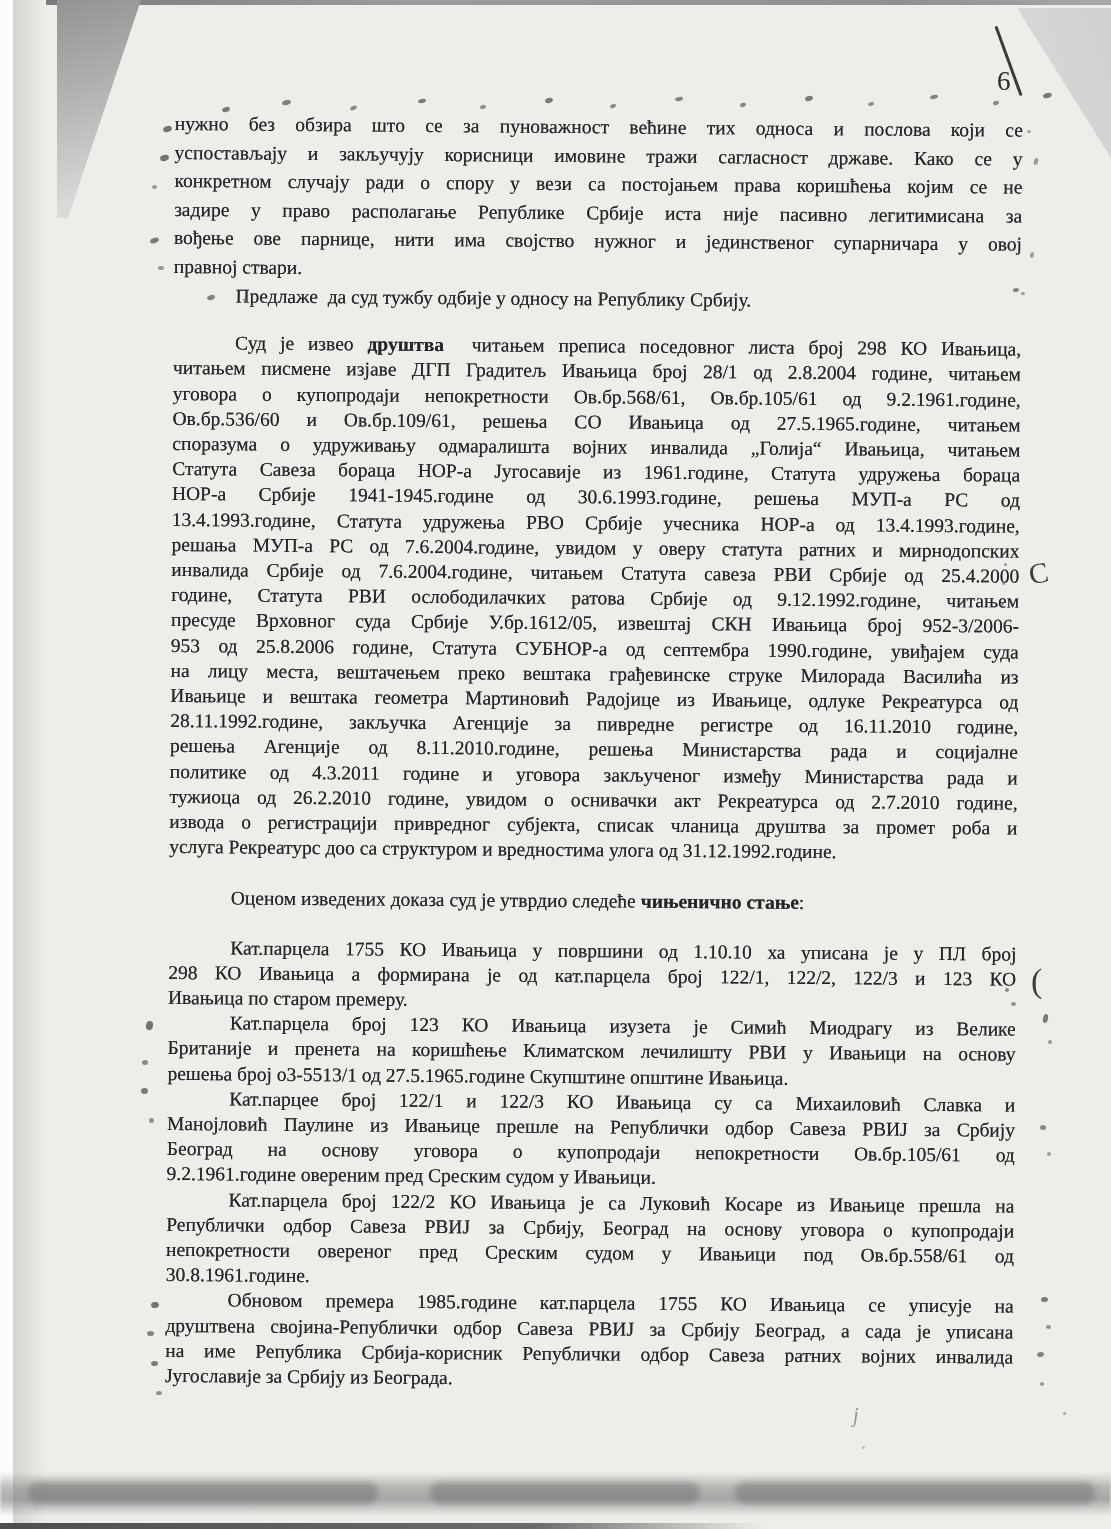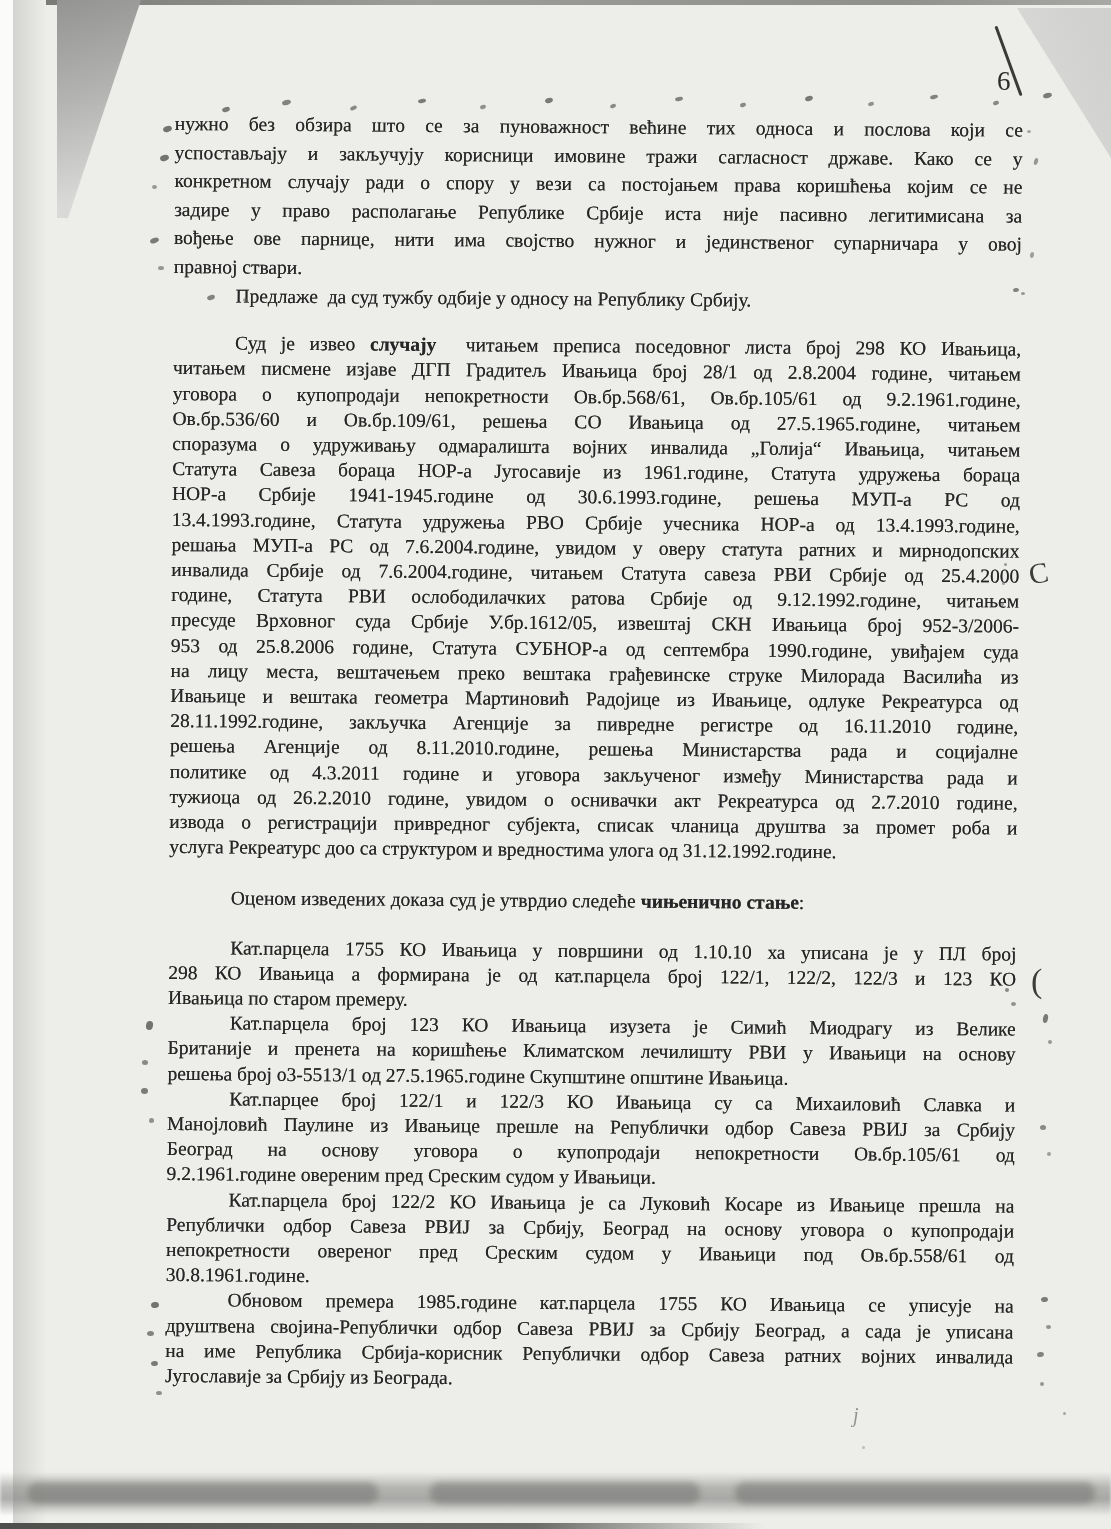--- a/index.html
+++ b/index.html
@@ -88,21 +88,21 @@
       <div class="line">успостављају и закључују корисници имовине тражи сагласност државе. Како се у</div>
       <div class="line">конкретном случају ради о спору у вези са постојањем права коришћења којим се не</div>
       <div class="line">задире у право располагање Републике Србије иста није пасивно легитимисана за</div>
       <div class="line">вођење ове парнице, нити има својство нужног и јединственог супарничара у овој</div>
       <div class="line last">правној ствари.</div>
     </div>
     <div class="par par-p2">
       <div class="line indent last">Предлаже&nbsp; да суд тужбу одбије у односу на Републику Србију.</div>
     </div>
     <div class="par par-p3">
-      <div class="line indent">Суд је извео <b>случају</b>&nbsp; читањем преписа поседовног листа број 298 КО Ивањица,</div>
+      <div class="line indent">Суд је извео <b>друштва</b>&nbsp; читањем преписа поседовног листа број 298 КО Ивањица,</div>
       <div class="line">читањем писмене изјаве ДГП Градитељ Ивањица број 28/1 од 2.8.2004 године, читањем</div>
       <div class="line">уговора о купопродаји непокретности Ов.бр.568/61, Ов.бр.105/61 од 9.2.1961.године,</div>
       <div class="line">Ов.бр.536/60 и Ов.бр.109/61, решења СО Ивањица од 27.5.1965.године, читањем</div>
       <div class="line">споразума о удруживању одмаралишта војних инвалида „Голија“ Ивањица, читањем</div>
       <div class="line">Статута Савеза бораца НОР-а Југосавије из 1961.године, Статута удружења бораца</div>
       <div class="line">НОР-а Србије 1941-1945.године од 30.6.1993.године, решења МУП-а РС од</div>
       <div class="line">13.4.1993.године, Статута удружења РВО Србије учесника НОР-а од 13.4.1993.године,</div>
       <div class="line">решања МУП-а РС од 7.6.2004.године, увидом у оверу статута ратних и мирнодопских</div>
       <div class="line">инвалида Србије од 7.6.2004.године, читањем Статута савеза РВИ Србије од 25.4.2000</div>
       <div class="line">године, Статута РВИ ослободилачких ратова Србије од 9.12.1992.године, читањем</div>

